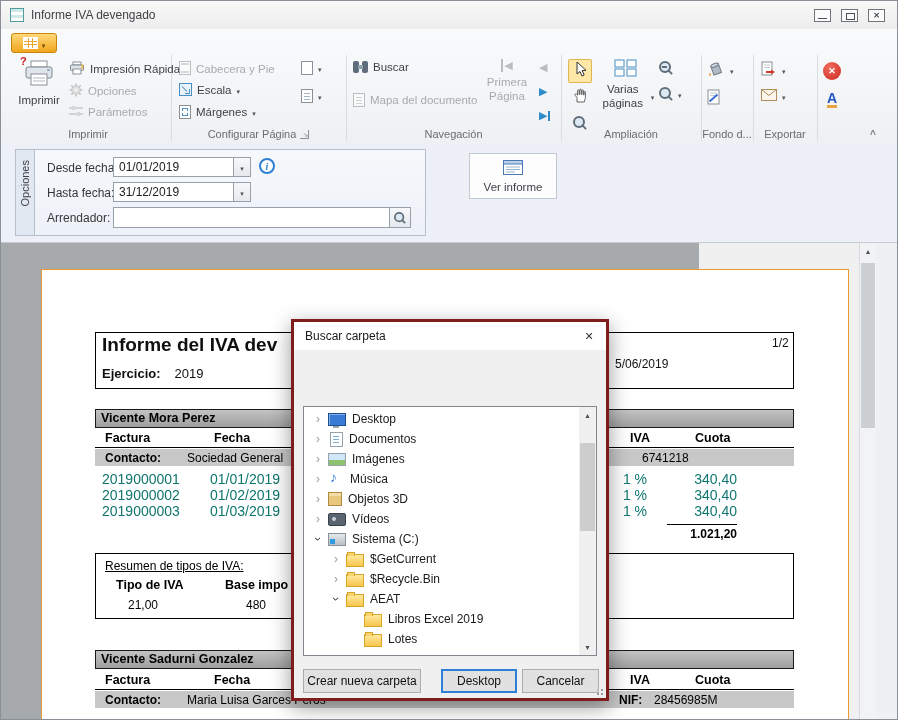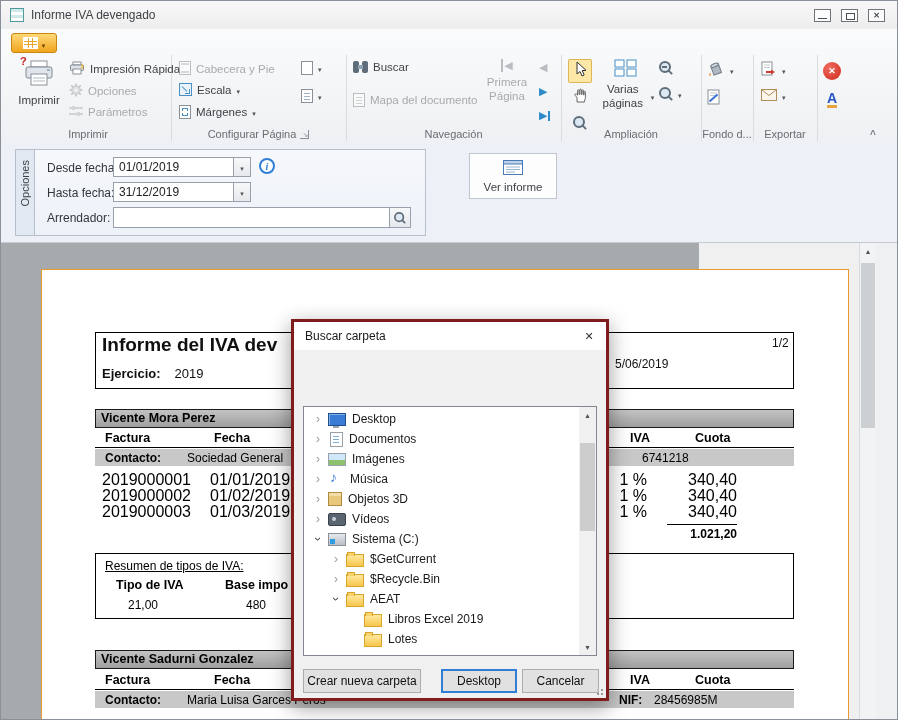--- a/index.html
+++ b/index.html
@@ -86,21 +86,21 @@
   .r-ej{position:absolute;left:60px;top:96px;font-size:13px;color:#101010;}
   .r-ej b{margin-right:14px;}
   .r-date{position:absolute;left:573px;top:87px;font-size:12px;color:#101010;}
   .r-page{position:absolute;left:730px;top:66px;font-size:12px;color:#101010;}
   .secbar{position:absolute;left:53px;width:699px;height:19px;background:linear-gradient(#c3c3c3,#9f9f9f);border:1px solid #1a1a1a;font-weight:bold;font-size:12.5px;line-height:17px;padding-left:5px;color:#000;}
   .hdrrow{position:absolute;left:53px;width:699px;height:18px;border-bottom:1px solid #000;}
   .hcell{position:absolute;top:1px;font-weight:bold;font-size:12.5px;color:#000;}
   .ctrow{position:absolute;left:53px;width:699px;height:17px;background:#c8c8c8;font-size:12px;color:#000;}
   .ctrow span{position:absolute;top:2px;}
   .rows{position:absolute;left:53px;top:201px;width:699px;}
-  .rrow{position:relative;height:16px;font-size:16px;color:#000000;}
+  .rrow{position:relative;height:16px;font-size:14px;color:#0f766e;}
   .c-fac{position:absolute;left:7px;}
   .c-fec{position:absolute;left:115px;}
   .c-iva{position:absolute;left:492px;width:60px;text-align:right;}
   .c-cuo{position:absolute;left:572px;width:70px;text-align:right;}
   .r-total{position:absolute;left:625px;top:254px;width:70px;text-align:right;font-weight:bold;font-size:12px;border-top:1px solid #000;padding-top:2px;color:#000;}
   .resbox{position:absolute;left:53px;top:283px;width:699px;height:66px;border:1px solid #000;}
   .res-title{position:absolute;left:9px;top:5px;font-size:12px;text-decoration:underline;color:#000;}
   .res-h1{position:absolute;left:20px;top:24px;font-weight:bold;font-size:12.5px;color:#000;}
   .res-h2{position:absolute;left:129px;top:24px;font-weight:bold;font-size:12.5px;color:#000;text-align:center;}
   .res-v1{position:absolute;left:32px;top:44px;font-size:12px;color:#000;}

